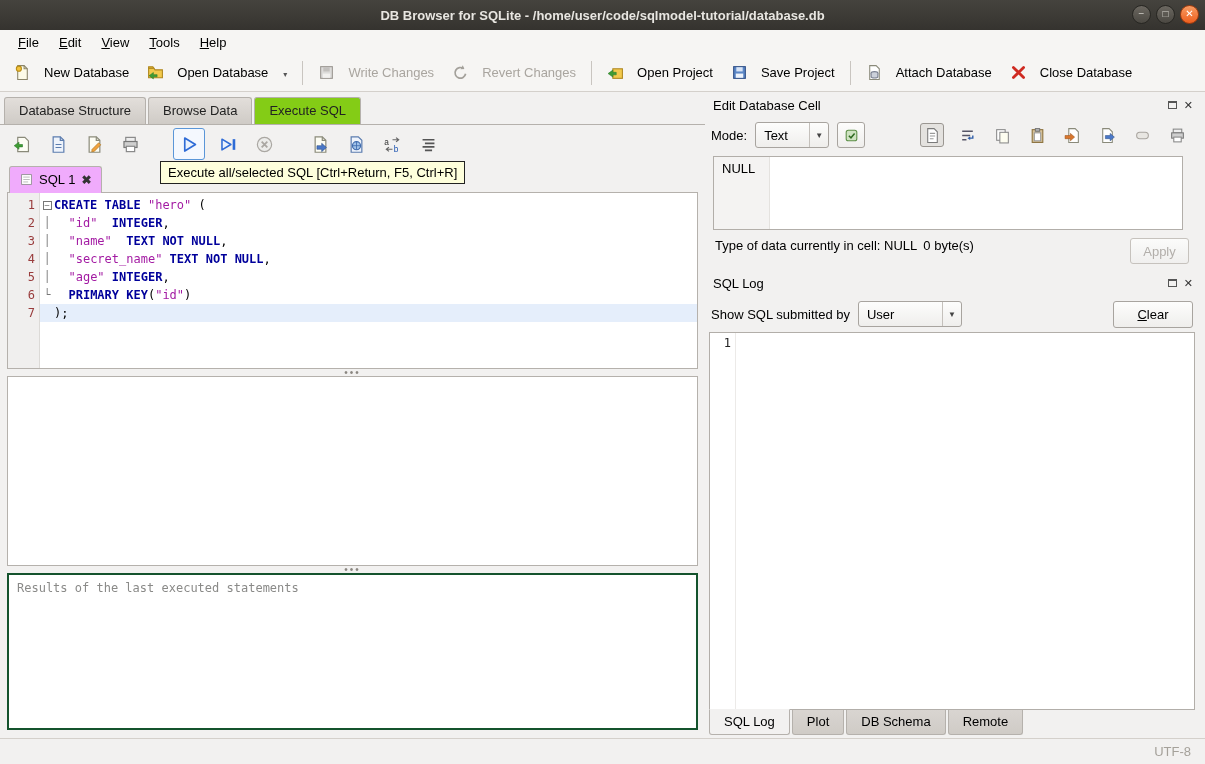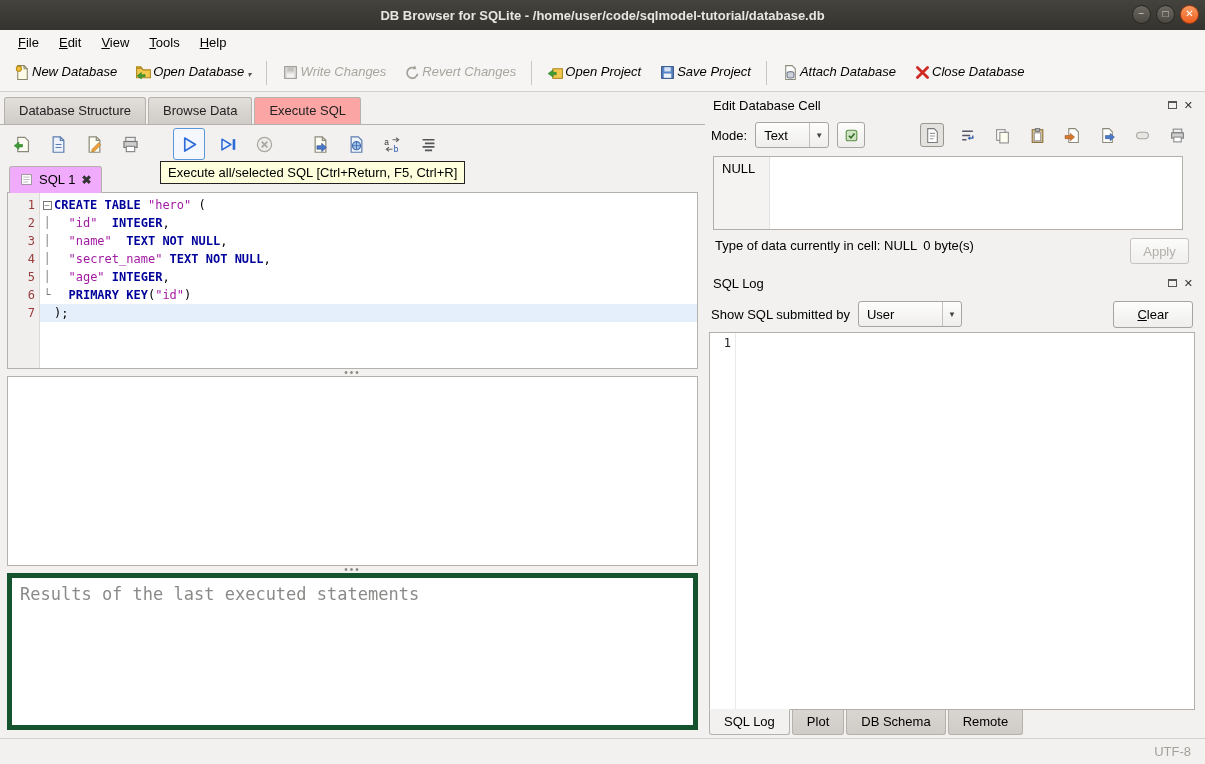--- a/index.html
+++ b/index.html
@@ -14,35 +14,35 @@
   .win-btn { width:19px; height:19px; border-radius:50%; background:linear-gradient(#6b6必760,#4b4842); background:linear-gradient(#6b6760,#4b4842); border:1px solid #272622; color:#d9d6cf; font-size:10px; line-height:16px; text-align:center; cursor:default; }
   .win-btn.close { background:linear-gradient(#f89b62,#ee5f1e); border-color:#a33c0e; color:#fff; }
 
   
   .menubar { height:24px; background:#f6f5f3; display:flex; align-items:center; padding-left:8px; flex:none; }
   .menu-item { padding:3px 10px; display:inline-block; }
   .menu-item::first-letter { text-decoration:underline; }
 
   
   .toolbar { height:38px; background:#f6f5f3; border-bottom:1px solid #d4d0cb; display:flex; align-items:center; padding:0 6px; gap:2px; flex:none; }
-  .tb-btn { display:flex; align-items:flex-start; gap:1px; padding:5px 8px; border-radius:3px; white-space:nowrap;font-style:italic; }
+  .tb-btn { display:flex; align-items:center; gap:13px; padding:5px 8px; border-radius:3px; white-space:nowrap; }
   .tb-btn.disabled { color:#a9a59f; }
   .tb-icon svg { width:17px; height:17px; display:block; }
   .tb-sep { width:1px; height:24px; background:#c9c5c0; margin:0 5px; }
   .dd-arrow { font-size:8px; color:#555; margin-left:2px; align-self:flex-end; padding-bottom:2px; }
 
   
   .main { flex:1; display:flex; min-height:0; }
   .left-col { width:705px; flex:none; display:flex; flex-direction:column; padding-top:4px; }
   .right-col { flex:1; display:flex; flex-direction:column; min-width:0; padding:0 8px 0 2px; }
 
   
   .main-tabs { height:28px; display:flex; align-items:flex-end; padding-left:4px; flex:none; }
   .mtab { padding:5px 14px 6px; background:linear-gradient(#e2deda,#cfcbc6); border:1px solid #b5b1ac; border-bottom:none; border-radius:3px 3px 0 0; margin-right:2px; color:#222; }
-  .mtab.active { background:#fca5a5; position:relative; top:1px; padding-bottom:7px; font-weight:normal; }
+  .mtab.active { background:#84cc16; position:relative; top:1px; padding-bottom:7px; font-weight:normal; }
 
   .page { flex:1; border-top:1px solid #b5b1ac; background:#f2f1f0; display:flex; flex-direction:column; padding:0 7px 8px 7px; position:relative; min-height:0; }
 
   
   .sql-toolbar { height:38px; display:flex; align-items:center; gap:10px; padding:2px 2px; flex:none; }
   .sq-btn { width:26px; height:26px; display:flex; align-items:center; justify-content:center; border-radius:3px; }
   .sq-btn svg { width:19px; height:19px; display:block; }
   .sq-btn.focused { width:32px; height:32px; border:1px solid #5a96d8; background:#f4f8fe; }
   .sq-sep { width:10px; }
 
@@ -65,21 +65,21 @@
   .fold { width:14px; flex:none; text-align:center; color:#777; font-size:11px; line-height:18px; }
   .fold-box-inner { display:inline-block; width:9px; height:9px; border:1px solid #777; line-height:7px; font-size:9px; vertical-align:middle; background:#fff; }
   .seg-kw { color:#00009b; font-weight:bold; }
   .seg-id { color:#a31ba3; }
   .seg-pl { color:#000; }
 
   .splitter { height:7px; display:flex; align-items:center; justify-content:center; flex:none; }
   .splitter .dots { color:#8a8680; font-size:10px; letter-spacing:2px; line-height:4px; }
 
   .grid-area { height:190px; background:#fff; border:1px solid #b5b1ac; flex:none; }
-  .results-area { flex:1; background:#fff; border:5px solid #14532d; padding:6px 8px; font-family:"DejaVu Sans Mono", monospace; font-size:17px; color:#8a8a88; min-height:0; }
+  .results-area { flex:1; background:#fff; border:2px solid #14532d; padding:6px 8px; font-family:"DejaVu Sans Mono", monospace; font-size:12px; color:#8a8a88; min-height:0; }
 
   
   .dock-title { height:26px; display:flex; align-items:center; padding:0 4px 0 6px; flex:none; }
   .dock-title .t { flex:1; }
   .dock-btns { display:flex; align-items:center; gap:7px; }
   .float-glyph { width:9px; height:8px; border:1px solid #555; border-top-width:2px; display:inline-block; }
   .dockx { font-size:11px; color:#333; line-height:1; }
 
   .mode-row { height:34px; display:flex; align-items:center; gap:8px; padding:0 4px; flex:none; }
   .combo { background:linear-gradient(#fdfdfc,#efeeec); border:1px solid #a8a49f; border-radius:3px; height:26px; display:flex; align-items:center; }

